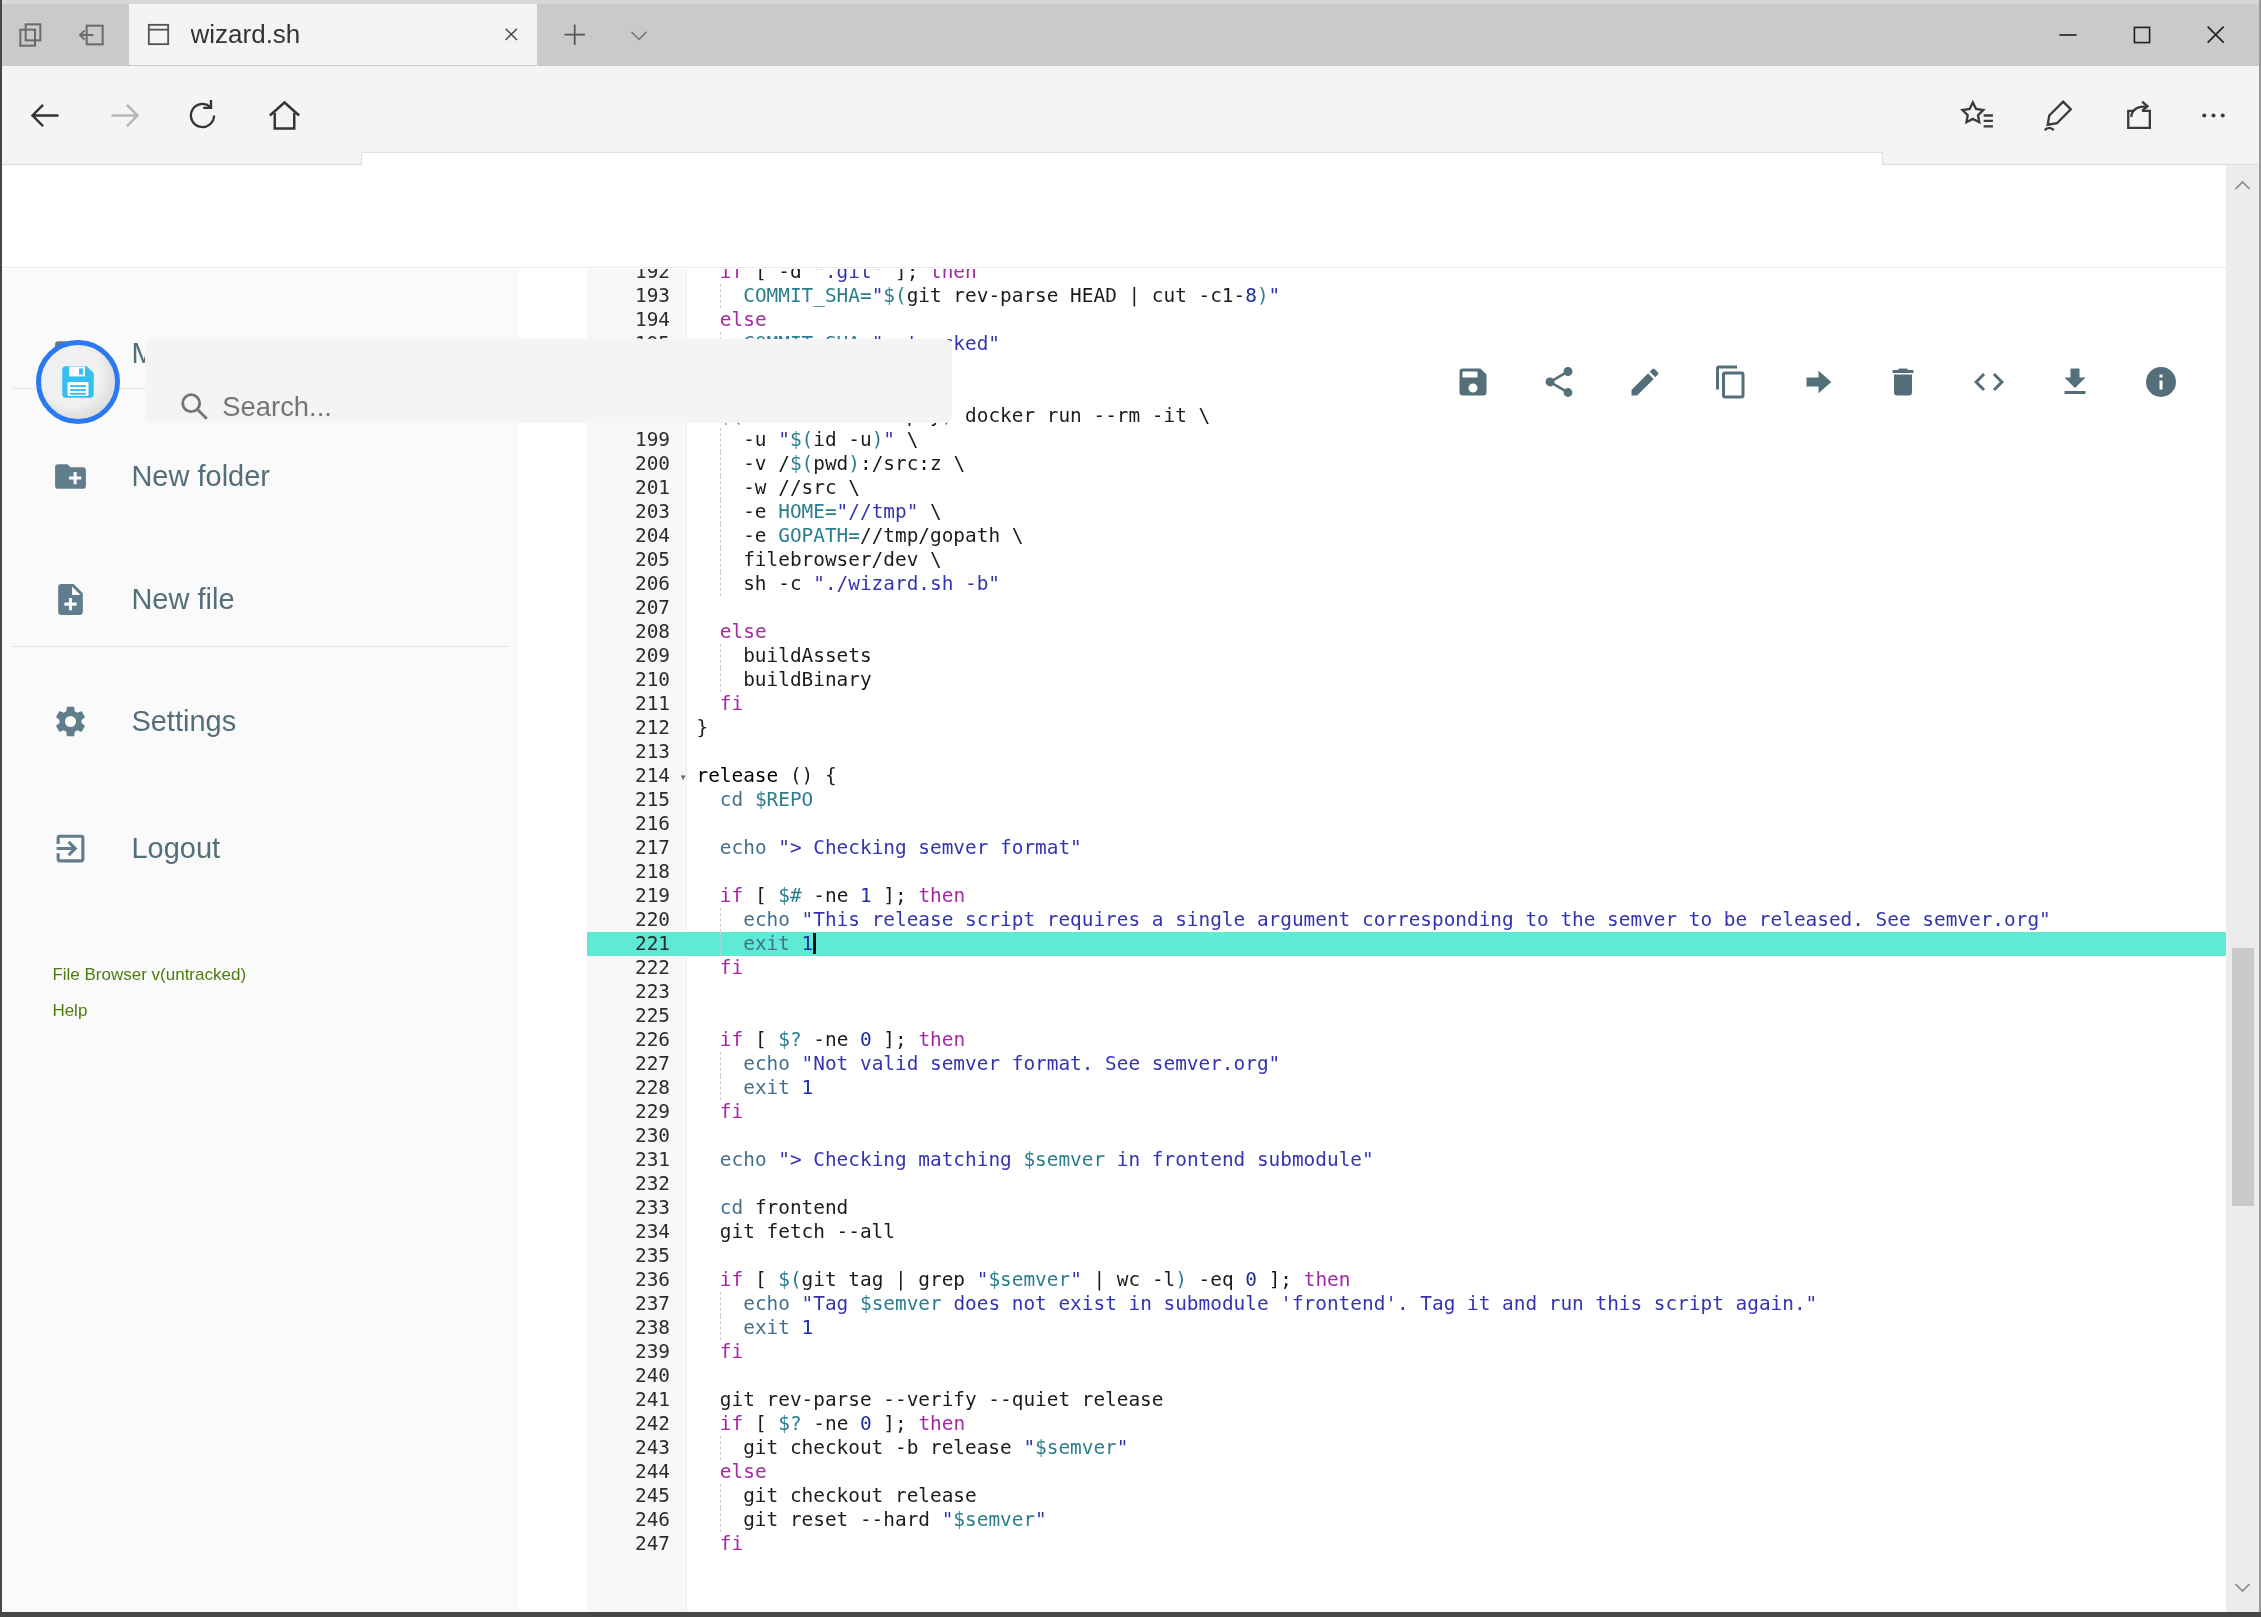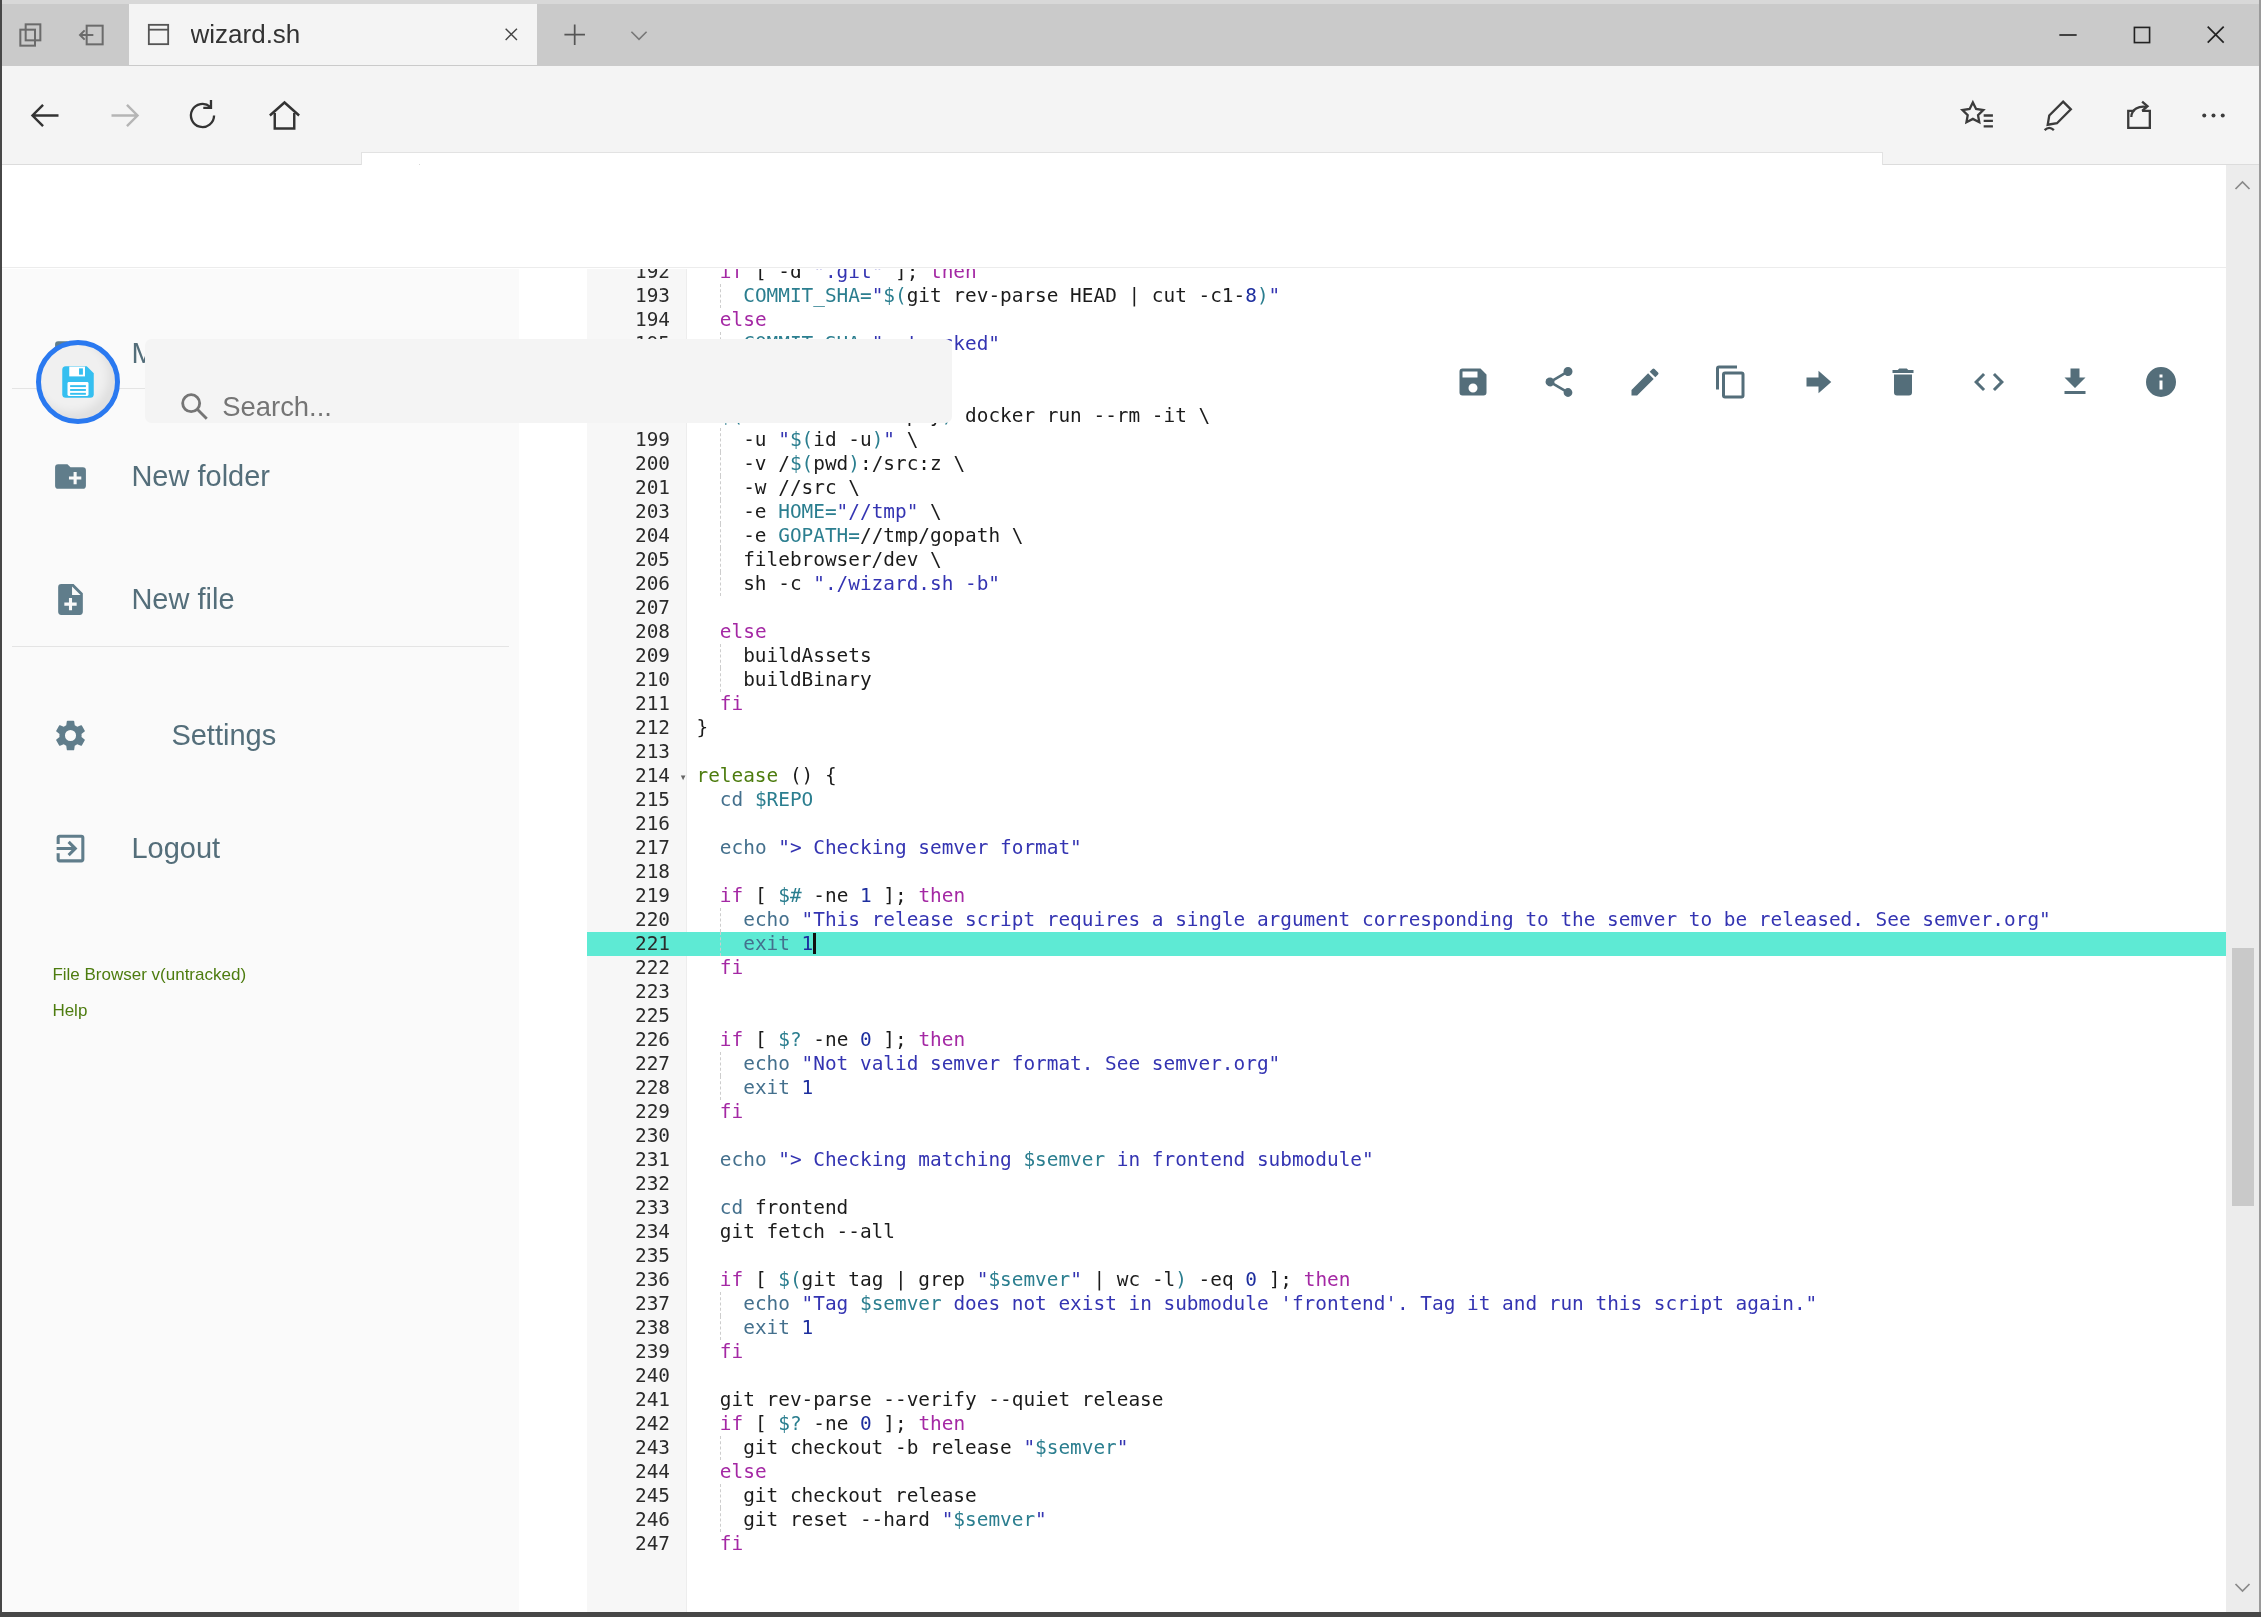--- a/index.html
+++ b/index.html
@@ -56,21 +56,21 @@
   .main{position:absolute;left:519px;top:269px;width:1707px;height:1343px;background:#ffffff;overflow:hidden;}
   .gutter-bg{position:absolute;left:68px;top:0;width:99px;height:1343px;background:#f7f7f7;border-right:0.8px solid #ededed;}
   .lines{position:absolute;left:68px;top:-9px;right:0;}
   .row{display:flex;height:24px;position:relative;}
   .row.active{background:#5eead4;}
   .ln{width:83px;padding-right:16px;text-align:right;font-family:"DejaVu Sans Mono",monospace;font-size:19.4px;line-height:24px;color:#2b2b2b;position:relative;flex:none;}
   .fold{position:absolute;right:-0.8px;top:0.8px;font-size:12px;color:#666;}
   .cd{position:relative;padding-left:10.5px;font-family:"DejaVu Sans Mono",monospace;font-size:19.4px;line-height:24px;white-space:pre;flex:1;}
   .guide{position:absolute;left:34px;top:0;height:100%;border-left:0.8px dashed #cdcdcd;}
   .tk-p{color:#1b1b1b;} .tk-k{color:#a428a4;} .tk-t{color:#2b7e8f;}
-  .tk-b{color:#44708d;} .tk-s{color:#3434b2;} .tk-n{color:#1d2e9e;} .tk-d{color:#4d7c0f;}
+  .tk-b{color:#44708d;} .tk-s{color:#3434b2;} .tk-n{color:#1d2e9e;} .tk-d{color:#000000;}
   .cursor{display:inline-block;width:2.4px;height:21px;background:#111;vertical-align:-4px;}
 
   
   .vscroll{position:absolute;left:2226px;top:165px;width:33px;height:1447px;background:#ececec;z-index:40;}
   .vs-up{position:absolute;left:0;top:6.5px;width:33px;height:27.4px;display:flex;align-items:center;justify-content:center;}
   .vs-down{position:absolute;left:0;bottom:11.3px;width:33px;height:27.4px;display:flex;align-items:center;justify-content:center;}
   .vs-thumb{position:absolute;left:5.7px;top:783px;width:22px;height:258px;background:#c9c9c9;}
 
   svg{display:block;}
 </style>
@@ -337,21 +337,21 @@
         <use href="#i-folder-plus"></use>
       </svg>
       <span class="sb-label">New folder</span>
     </div>
     <div class="sb-item" style="top: 294px;">
       <svg width="37" height="37" fill="#607d8b" viewBox="0 0 46 46">
         <use href="#i-file-plus"></use>
       </svg>
       <span class="sb-label">New file</span>
     </div>
-    <div class="sb-item" style="top: 430px; gap: 40px;">
+    <div class="sb-item" style="top: 416px;">
       <svg width="37" height="37" fill="#607d8b" viewBox="0 0 46 46">
         <use href="#i-gear"></use>
       </svg>
       <span class="sb-label">Settings</span>
     </div>
     <div class="sb-item" style="top: 543px;">
       <svg width="37" height="37" fill="#607d8b" viewBox="0 0 46 46">
         <use href="#i-logout"></use>
       </svg>
       <span class="sb-label">Logout</span>

